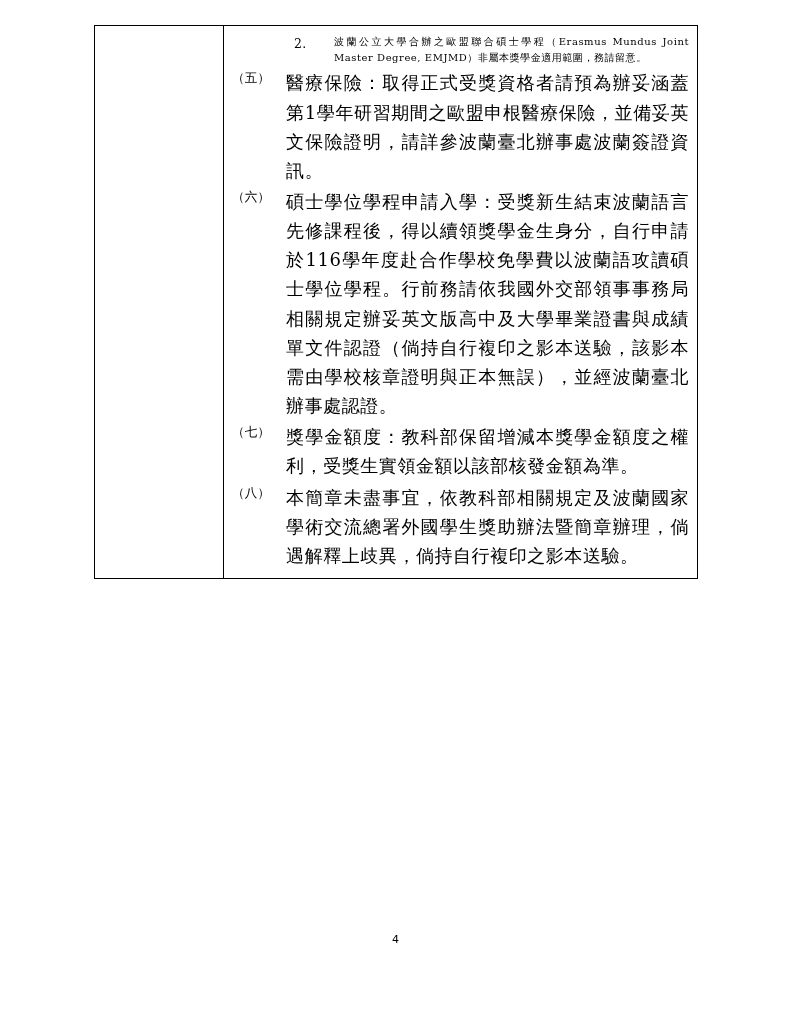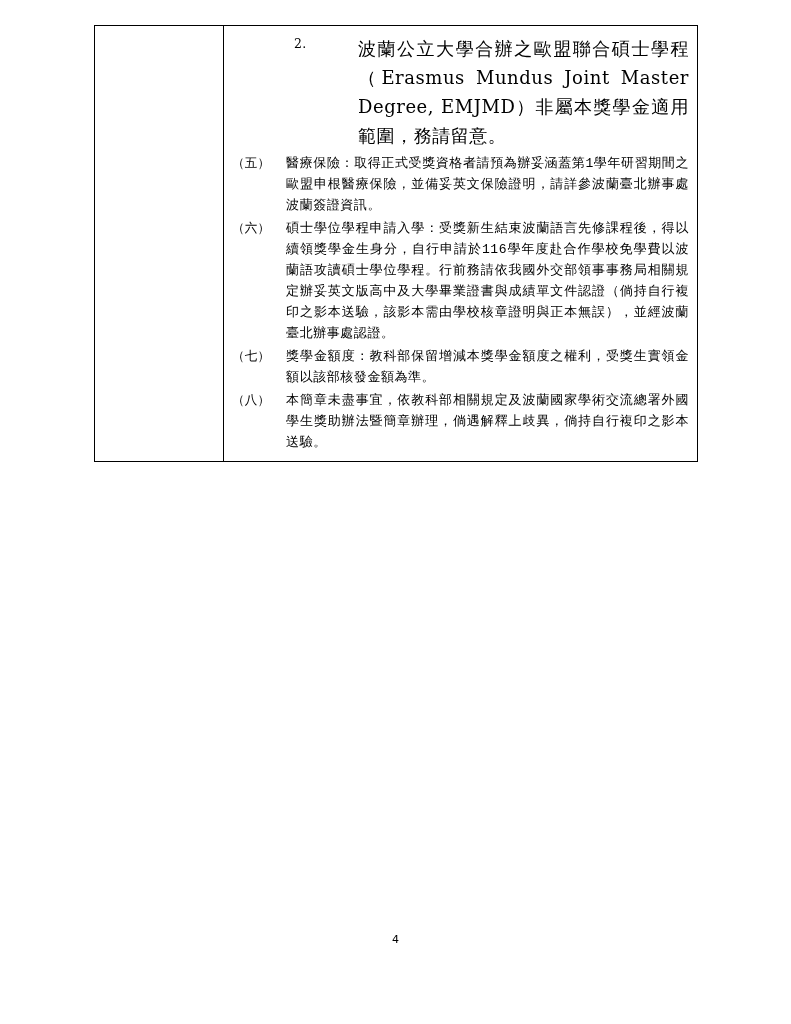--- a/index.html
+++ b/index.html
@@ -59,49 +59,47 @@
   .subitem .num {
     flex: 0 0 auto;
     width: 40px;
     font-family: "DejaVu Serif", "Liberation Serif", serif;
     font-size: 12.5px;
     line-height: 1.62;
     letter-spacing: 0.3px;
   }
   .subitem .txt {
     flex: 1 1 auto;
-    font-size: 18px;
+    font-size: 10px;
     line-height: 1.62;
     text-align: justify;
     text-justify: inter-ideograph;
     letter-spacing: 0.55px;
-    margin-left: 24px;
   }
 
   
   .clause {
     display: flex;
     align-items: flex-start;
     margin-top: 2px;
   }
   .clause .marker {
     flex: 0 0 auto;
     font-size: 12.5px;
     line-height: 1.62;
     letter-spacing: 0.2px;
     white-space: nowrap;
   }
   .clause .body {
     flex: 1 1 auto;
-    font-size: 13px;
+    font-size: 18px;
     line-height: 1.62;
     text-align: justify;
     text-justify: inter-ideograph;
     letter-spacing: 0.55px;
-    font-family: Liberation Mono, monospace;
   }
   .hang {
     padding-left: 16px;
   }
 
   .mono-latin {
     font-family: "DejaVu Serif", "Liberation Serif", serif;
     letter-spacing: 0;
   }
 

